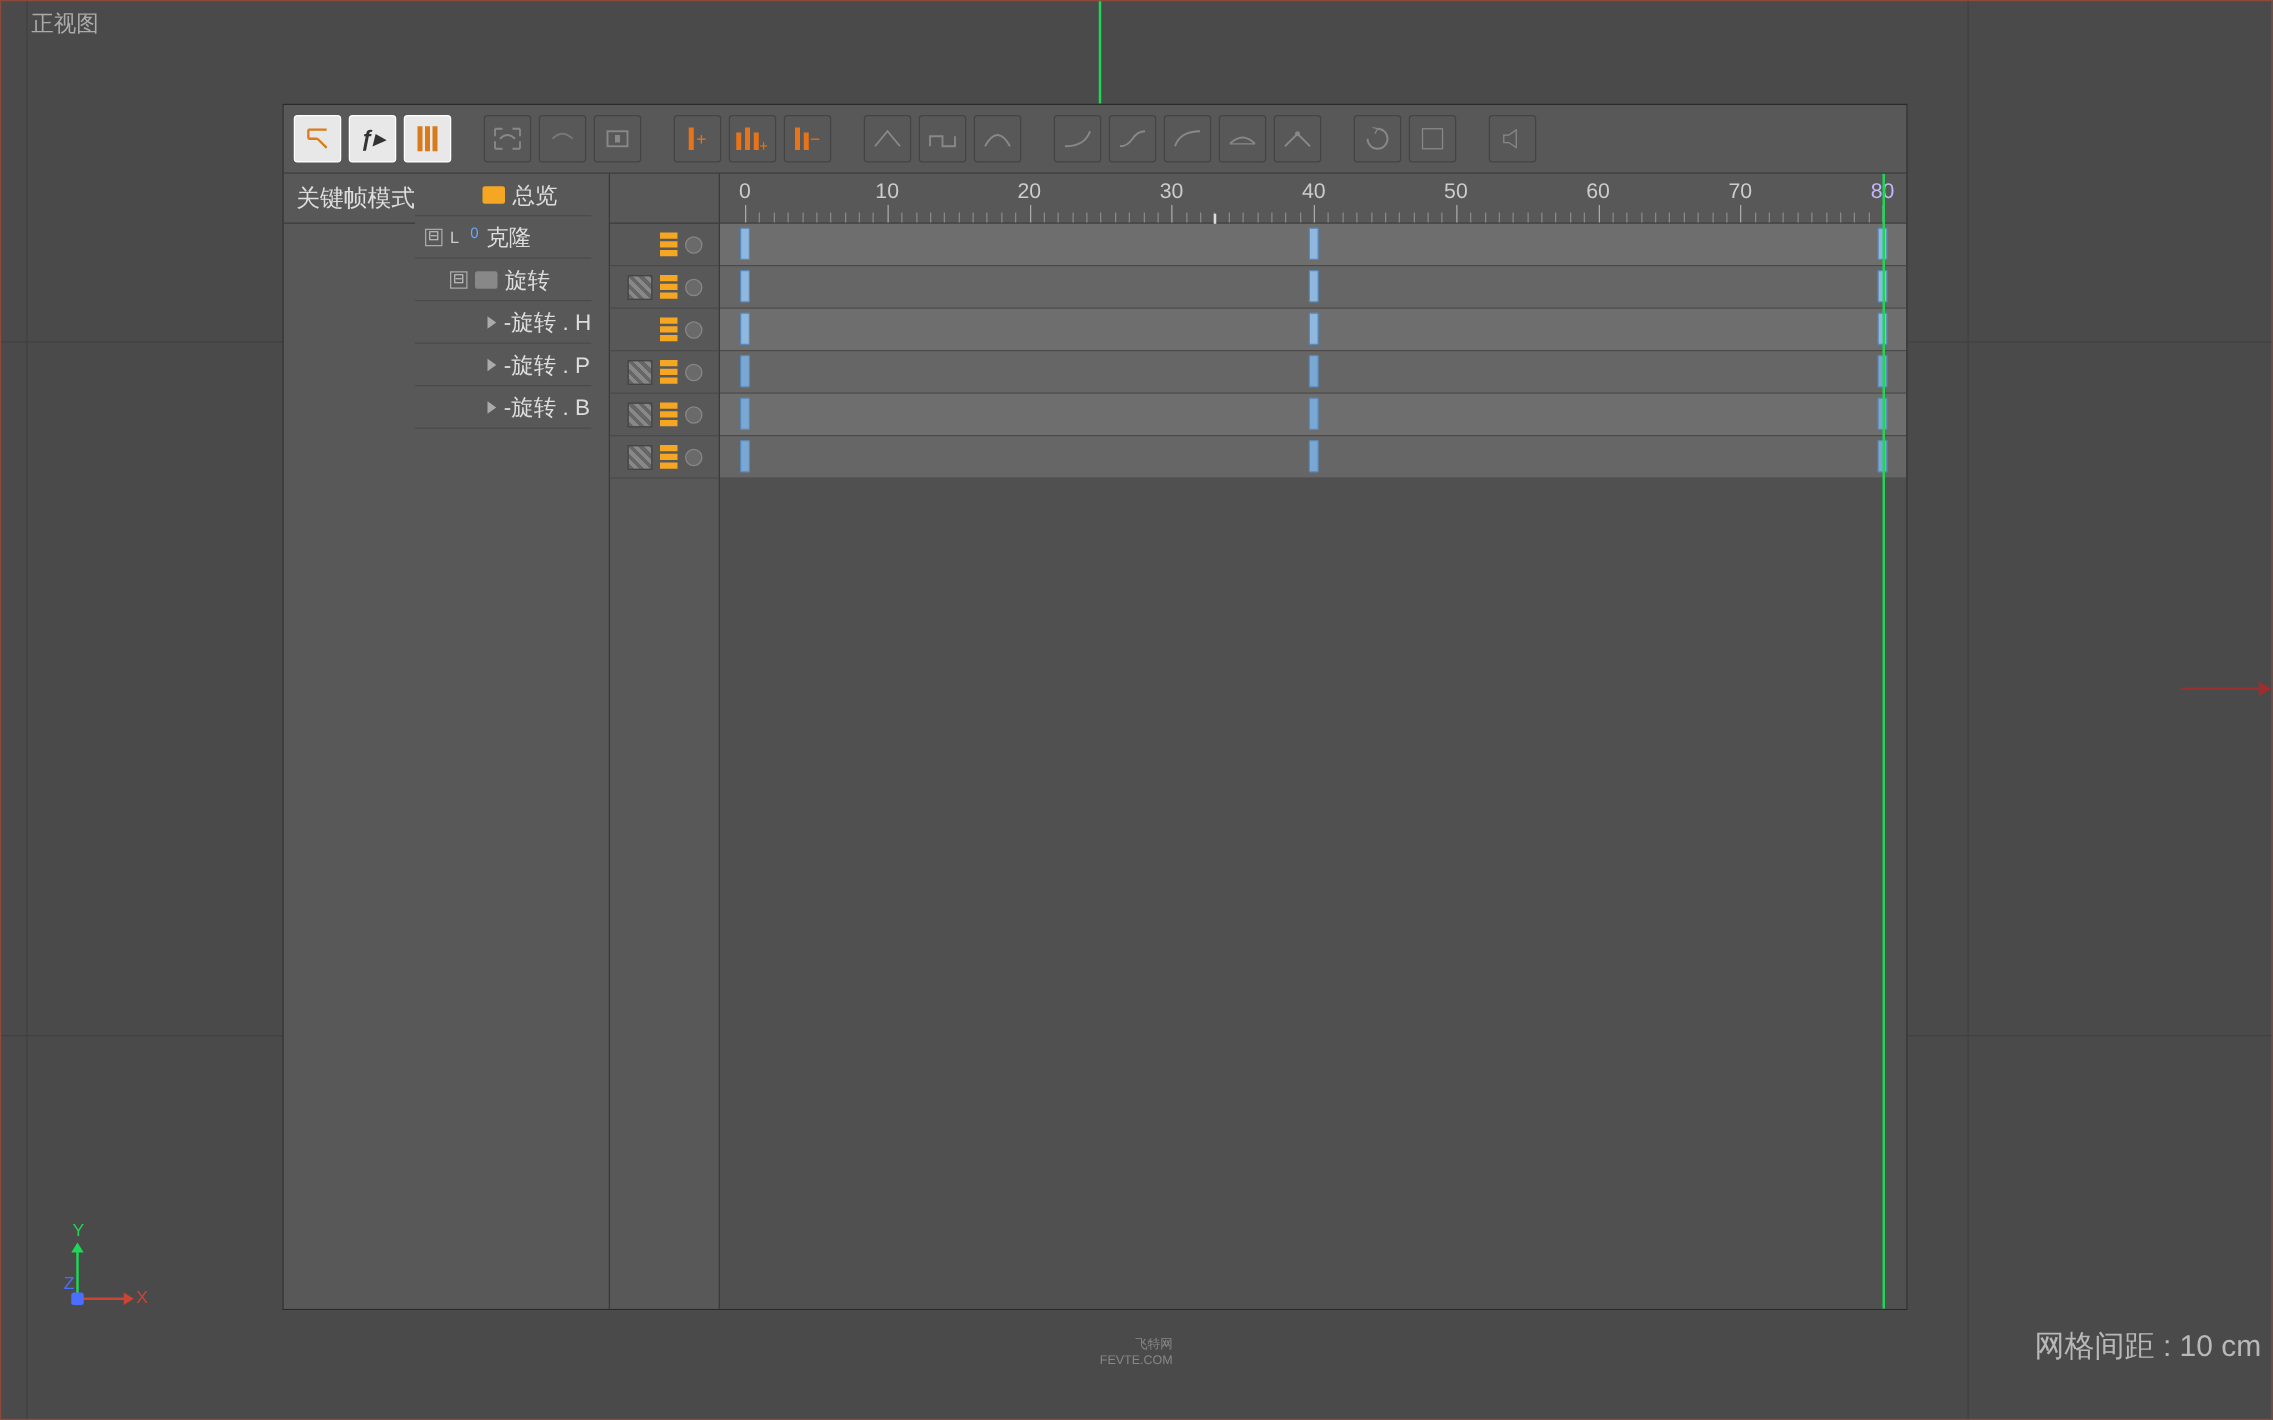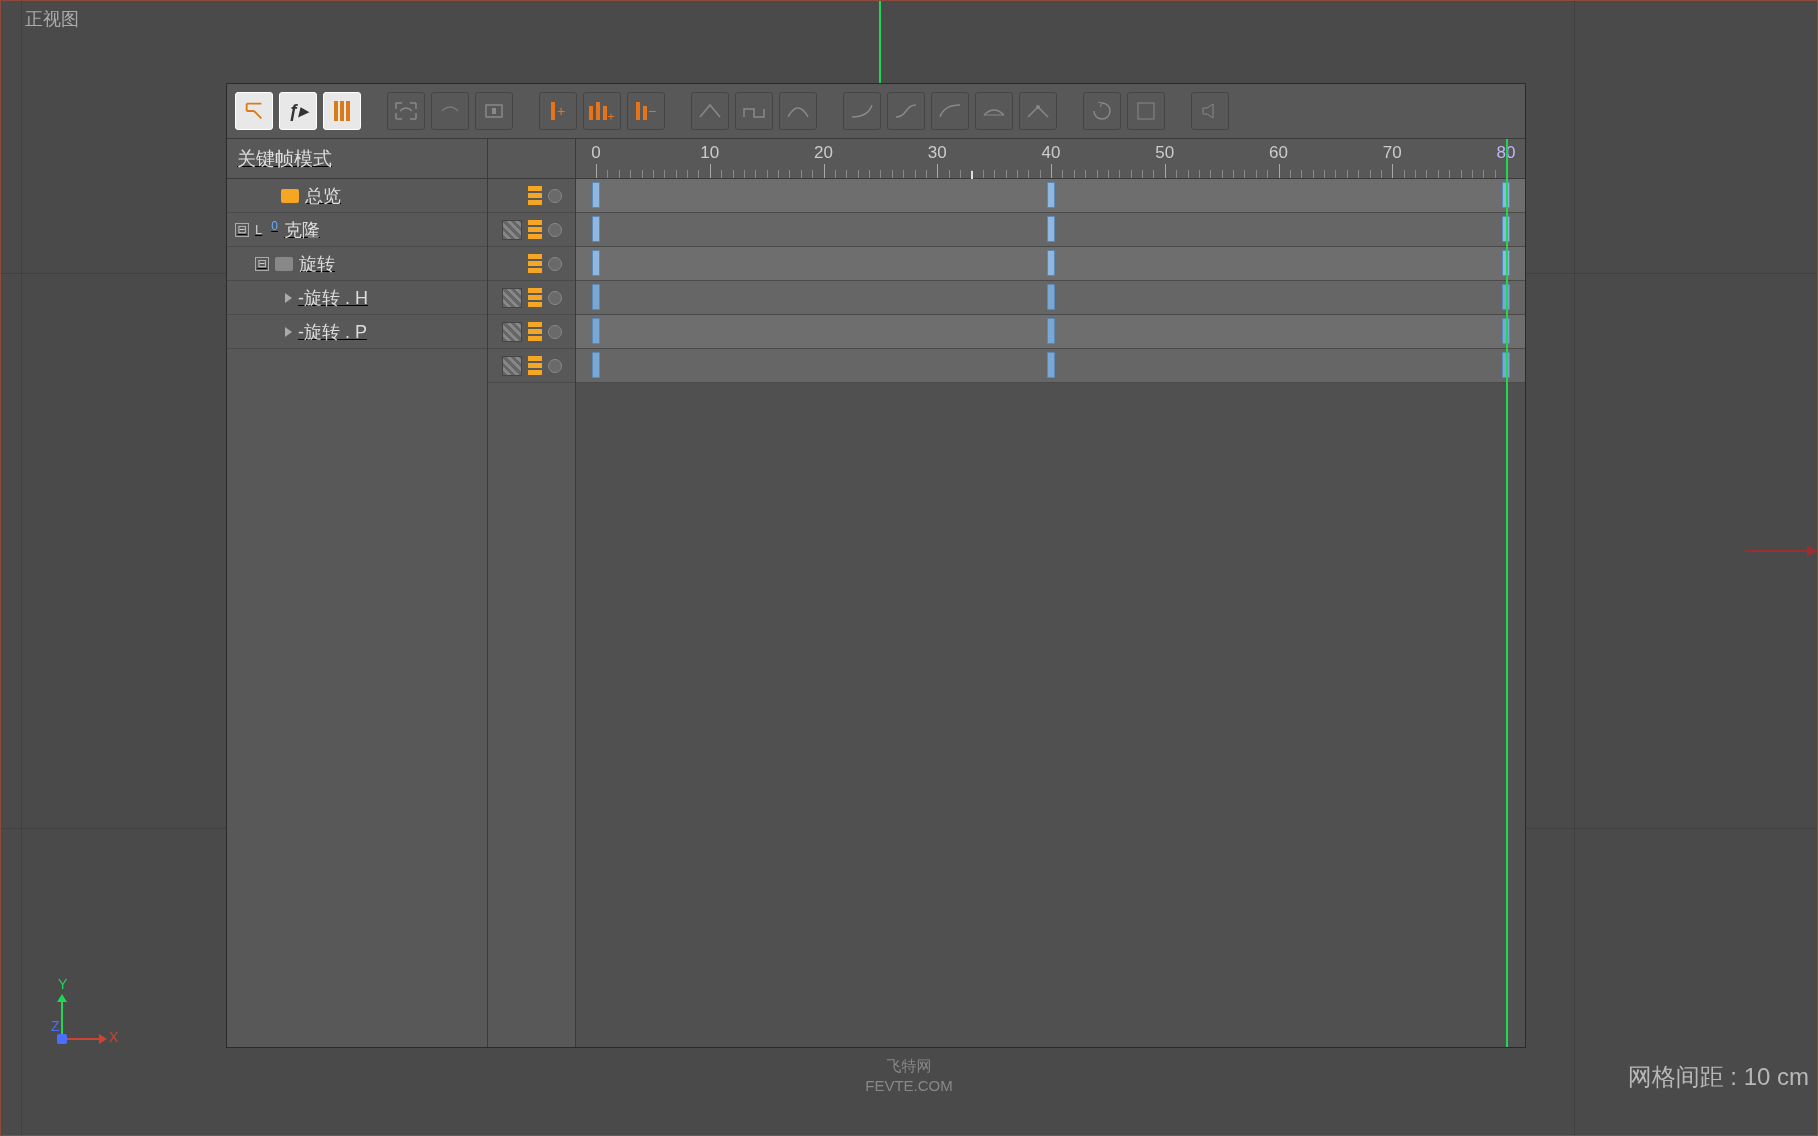--- a/index.html
+++ b/index.html
@@ -28,34 +28,34 @@
 .gizmo-x-arrow { position: absolute; left: 48px; bottom: -4px; width: 0; height: 0; border-left: 8px solid #c43; border-top: 5px solid transparent; border-bottom: 5px solid transparent; }
 .gizmo-x-label { position: absolute; left: 58px; bottom: -5px; color: #c43; font-size: 14px; }
 .gizmo-z { position: absolute; left: 6px; bottom: -4px; width: 10px; height: 10px; background: #4a6fff; border-radius: 2px; }
 .gizmo-z-label { position: absolute; left: 0px; bottom: 6px; color: #4a6fff; font-size: 14px; }
 
 
 .statusbar { position: absolute; left: 0; right: 0; bottom: 40px; height: 24px; }
 .statusbar-right { position: absolute; right: 8px; bottom: 2px; color: #b8b8b8; font-size: 24px; }
 
 
-.watermark { position: absolute; left: 50%; transform: translateX(-50%); bottom: 40px; text-align: center; color: #888; font-size: 15px; line-height: 1.3; }
+.watermark { position: absolute; left: 50%; transform: translateX(-50%); bottom: 40px; text-align: right; color: #888; font-size: 10px; line-height: 1.3; }
 
 
 .panel { position: absolute; top: 82px; left: 225px; width: 1300px; height: 965px; background: #585858; border: 1px solid #2a2a2a; display: flex; flex-direction: column; }
 
 .toolbar { height: 55px; display: flex; align-items: center; gap: 6px; padding: 0 8px; background: #585858; border-bottom: 1px solid #3a3a3a; }
 .tb-btn { width: 38px; height: 38px; background: #6a6a6a; border: 1px solid #888; border-radius: 3px; display: flex; align-items: center; justify-content: center; cursor: pointer; }
 .tb-btn.active { background: #e8e8e8; border-color: #fff; }
 .tb-btn.flat { background: transparent; border: 1px solid #444; }
 .tb-sep { width: 14px; }
 
 .content { flex: 1; display: flex; min-height: 0; }
 
-.tree-col { width: 260px; background: #585858; display: flex; flex-direction: column; text-decoration: underline; }
+.tree-col { width: 260px; background: #585858; display: flex; flex-direction: row; }
 .tree-header { height: 40px; display: flex; align-items: center; padding-left: 10px; color: #ddd; font-size: 19px; border-bottom: 1px solid #3a3a3a; }
 
 .tree-row { height: 34px; display: flex; align-items: center; gap: 6px; padding-left: 8px; color: #ddd; font-size: 18px; border-bottom: 1px solid #4a4a4a; cursor: pointer; }
 .expander { width: 14px; height: 14px; border: 1px solid #aaa; color: #ccc; font-size: 11px; display: flex; align-items: center; justify-content: center; line-height: 1; }
 .folder-icon { width: 18px; height: 14px; background: #f5a623; border-radius: 2px; }
 .folder-icon.grey { background: #888; }
 .tri { width: 0; height: 0; border-top: 5px solid transparent; border-bottom: 5px solid transparent; border-left: 7px solid #aaa; }
 .bar-tag { color: #ccc; font-size: 13px; margin-right: 3px; }
 
 .ctrl-col { width: 88px; background: #585858; border-left: 1px solid #3a3a3a; }
@@ -271,20 +271,25 @@
             </div>
             <div class="tree-row">
               <span style="width:44px"></span>
               <span class="tri"></span>
               <span>-旋转 . H</span>
             </div>
             <div class="tree-row">
               <span style="width:44px"></span>
               <span class="tri"></span>
               <span>-旋转 . P</span>
+            </div>
+            <div class="tree-row">
+              <span style="width:44px"></span>
+              <span class="tri"></span>
+              <span>-旋转 . B</span>
             </div>
           </div>
       </div>
 
       <div class="ctrl-col">
         <div class="ctrl-header"></div>
         <div id="ctrl-rows">
             <div class="ctrl-row">
               <span style="width:20px"></span>
               <span class="ctrl-key">

